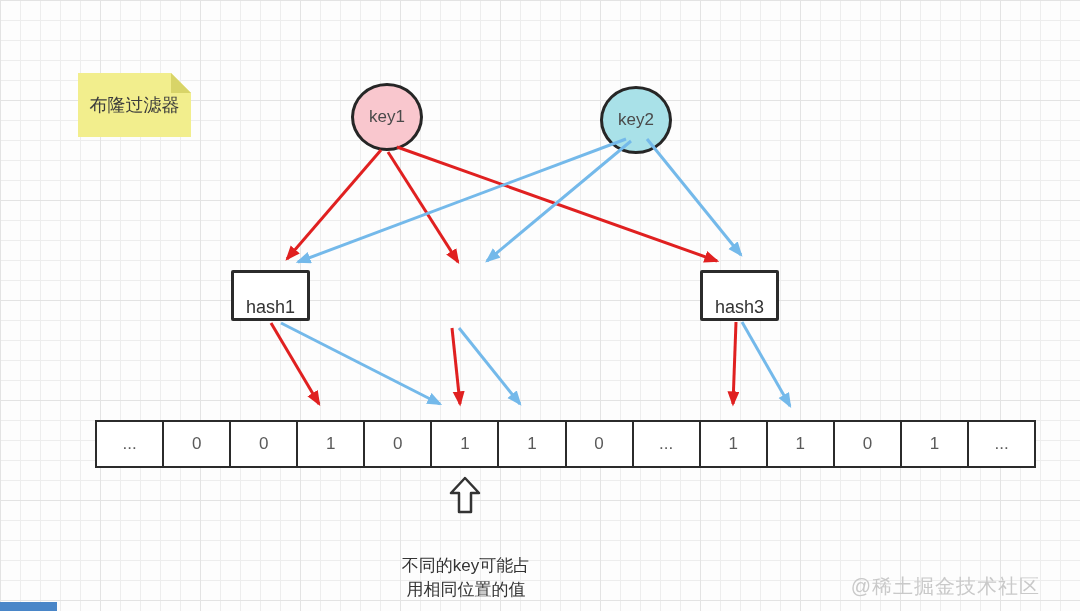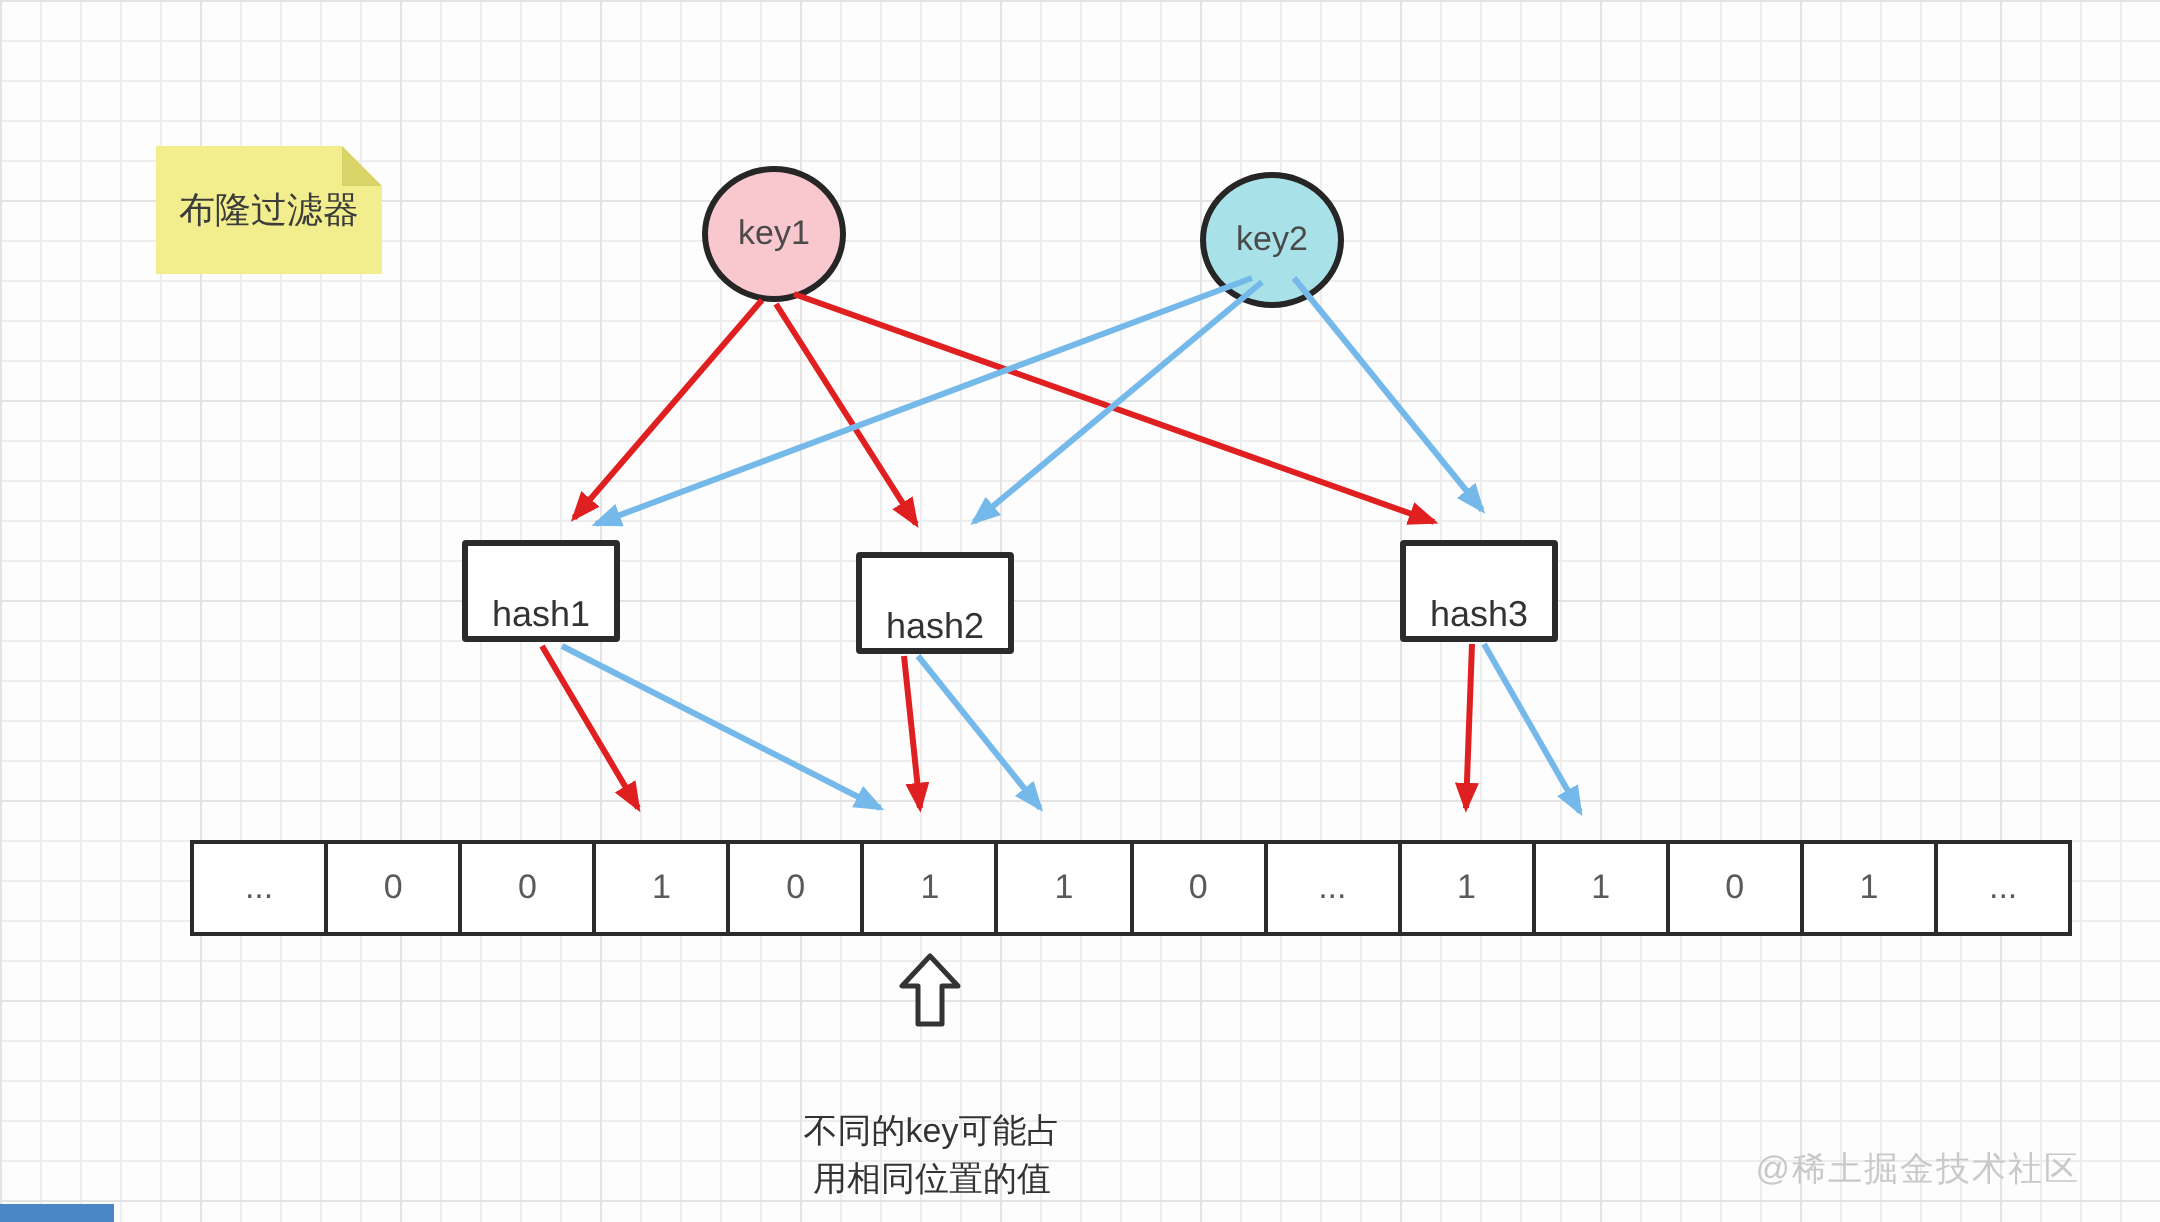--- a/index.html
+++ b/index.html
@@ -57,21 +57,21 @@
     font-size: 17px; color: #5a5a5a;
   }
   .cell:first-child { margin-left: 0; }
   .arrows { position: absolute; left: 0; top: 0; pointer-events: none; }
   .caption {
     position: absolute; left: 396px; top: 522px; width: 140px;
     text-align: center; font-size: 17px; line-height: 1.4; color: #333333; margin-top: 32px;
   }
   .watermark {
     position: absolute; right: 40px; top: 573px;
-    font-size: 17px; color: #c9c9c9; letter-spacing: 1px;
+    font-size: 20px; color: #c9c9c9; letter-spacing: 1px;
   }
   .corner-bar {
     position: absolute; left: 0; top: 602px; width: 57px; height: 9px;
     background: #4a86c8;
   }
 </style>
 </head>
 <body>
 
 <div class="canvas">
@@ -85,23 +85,20 @@
 
   <div class="keynode key1">
     <span>key1</span>
   </div>
   <div class="keynode key2">
     <span>key2</span>
   </div>
 
   <div class="hash hash1">
     <span>hash1</span>
-  </div>
-  <div class="hash hash2">
-    <span>hash2</span>
   </div>
   <div class="hash hash3">
     <span>hash3</span>
   </div>
 
   <div class="bit-row">
       <div class="cell">...</div>
       <div class="cell">0</div>
       <div class="cell">0</div>
       <div class="cell">1</div>

